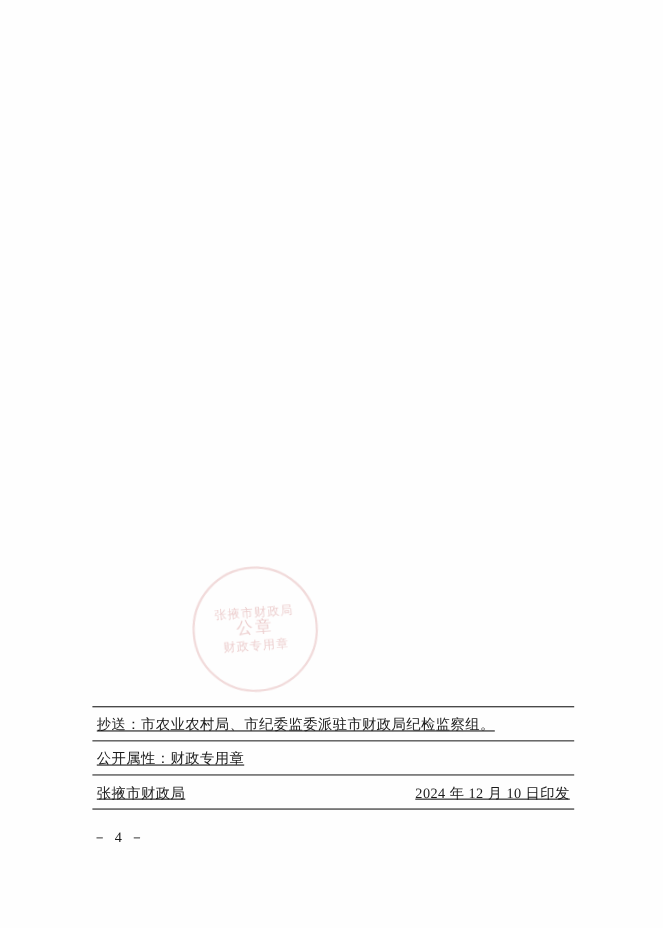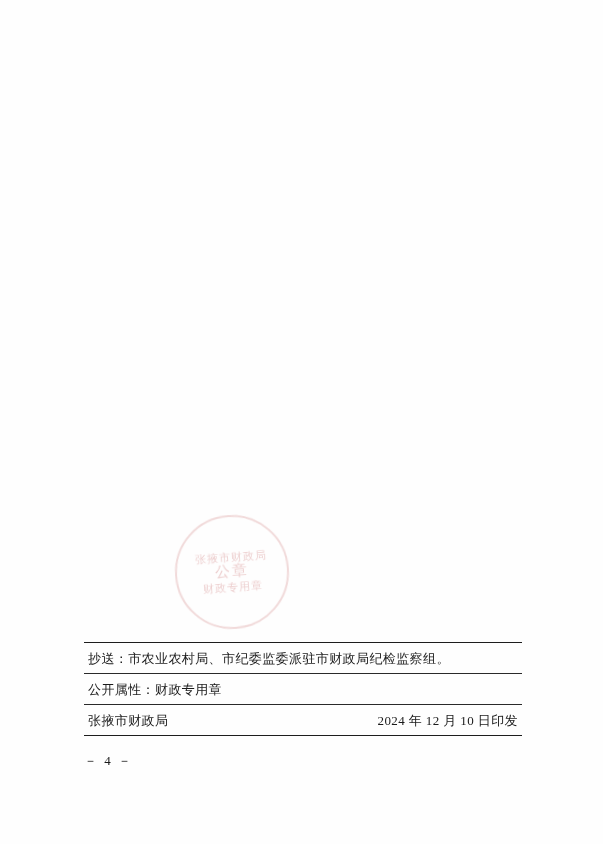--- a/index.html
+++ b/index.html
@@ -70,20 +70,21 @@
     border-top: 1px solid #2a2a2a;
   }
   .footer-row {
     display: flex;
     align-items: flex-end;
     justify-content: space-between;
     font-size: 13px;
     line-height: 1;
     padding: 9px 4px 8px 4px;
     white-space: nowrap;
+    text-decoration: underline;
   }
   .footer-row .left {
     font-family: "Liberation Serif", serif;
     letter-spacing: 0.4px;
   }
   .footer-row .right {
     font-family: "Liberation Serif", serif;
     letter-spacing: 0.4px;
     margin-left: 15px;
   }

